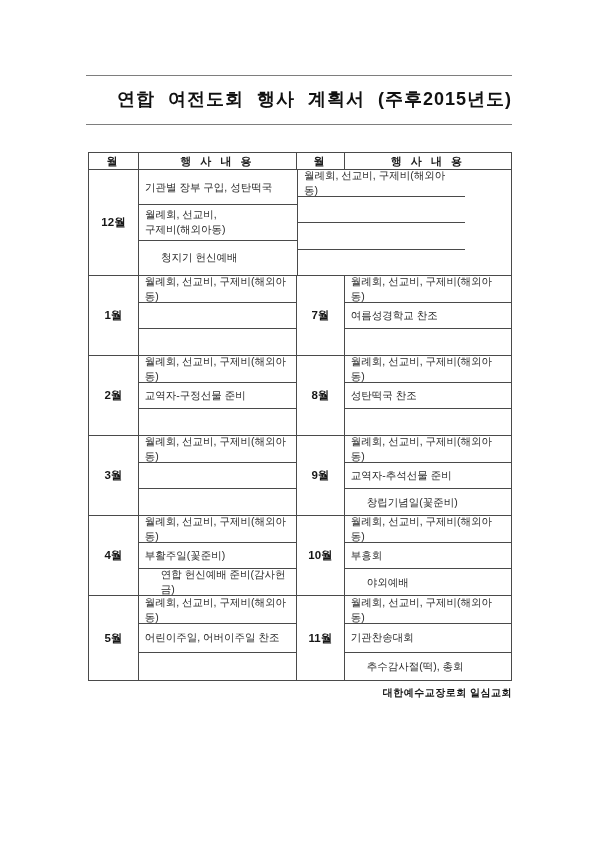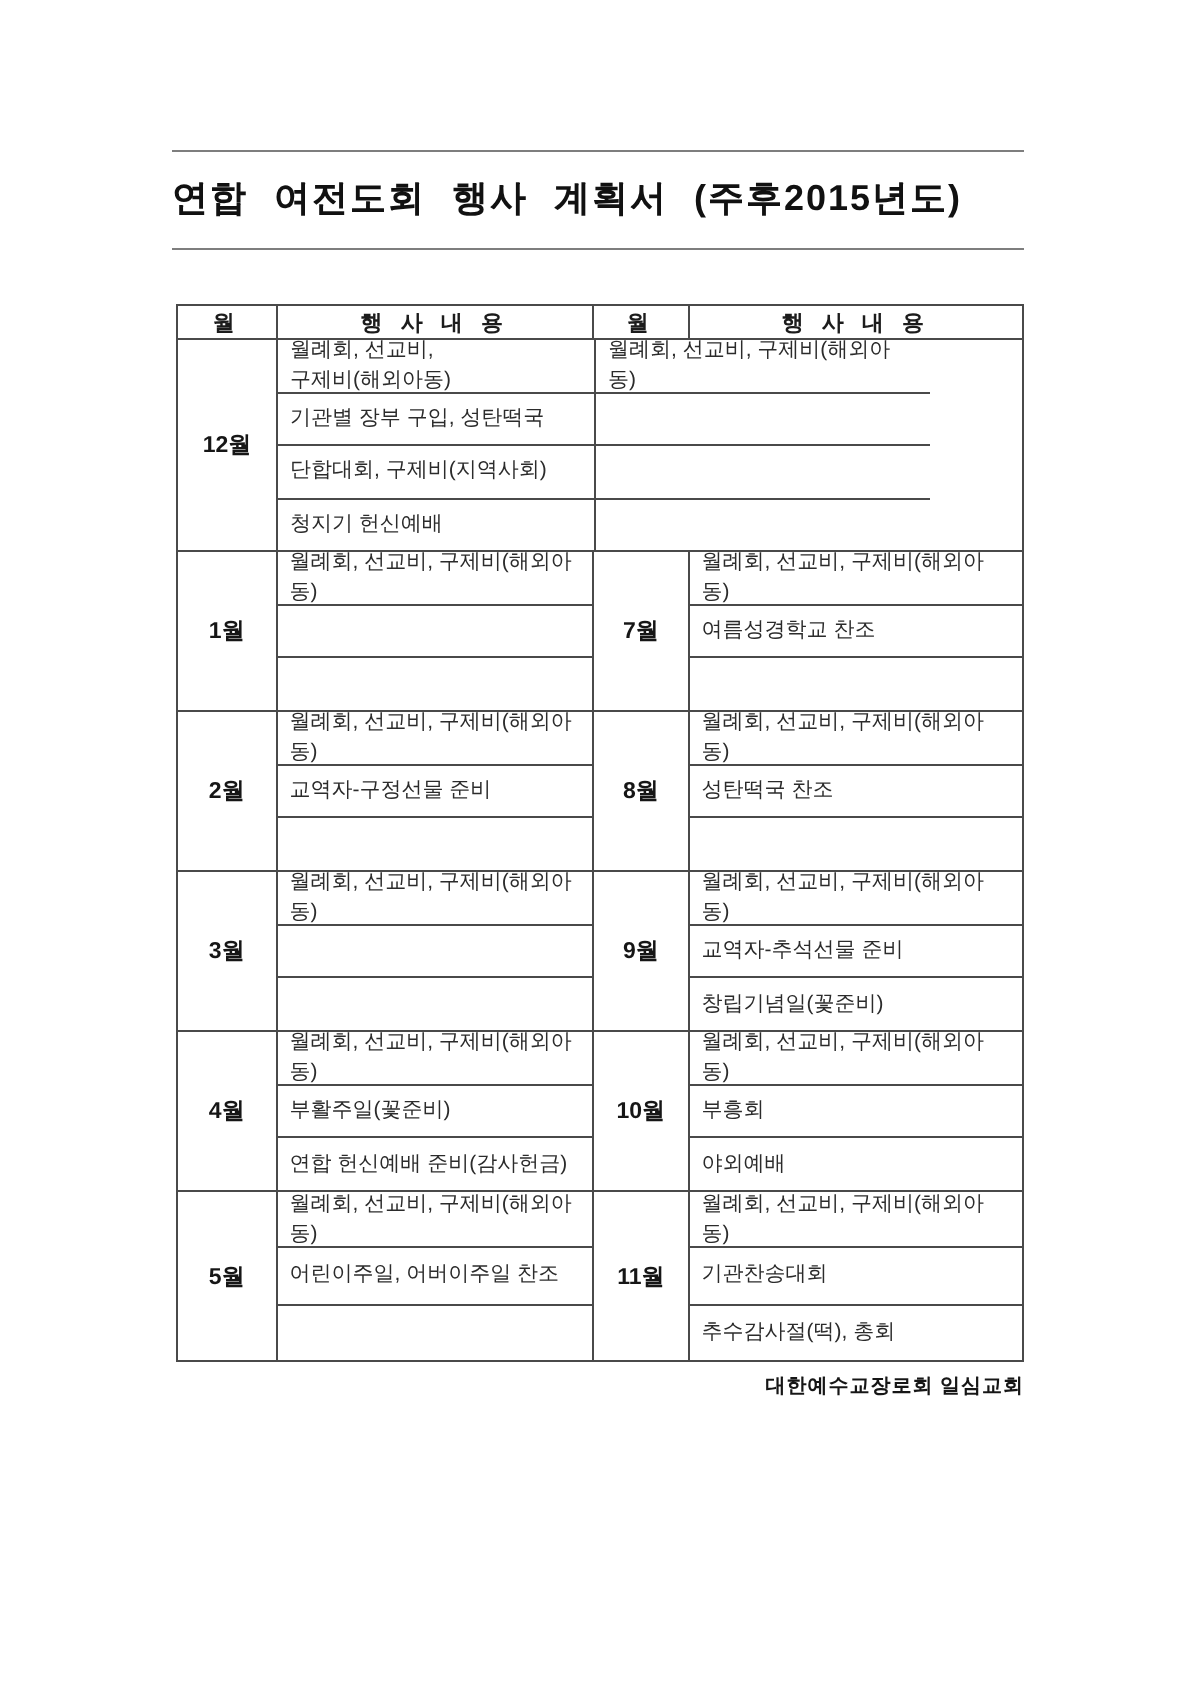--- a/index.html
+++ b/index.html
@@ -9,21 +9,21 @@
     font-family: "Liberation Sans", "DejaVu Sans", sans-serif;
     color: #222;
     position: relative;
   }
   .title-wrap {
     margin: 75px 0 0 86px;
     width: 426px;
     border-top: 1px solid #7e7e7e;
     border-bottom: 1px solid #7e7e7e;
     padding: 11px 0 13px 0;
-    text-align: left;
+    text-align: right;
   }
   .title-wrap h1 {
     font-size: 18px;
     font-weight: bold;
     color: #111;
     letter-spacing: 1px;
     word-spacing: 7px;
     white-space: nowrap;
   }
   .sched-table {
@@ -61,21 +61,21 @@
   .erow {
     flex: 1 1 0;
     border-bottom: 1px solid #4a4a4a;
     display: flex; align-items: center;
     padding: 2px 6px;
     color: #2b2b2b;
     line-height: 15px;
     white-space: pre-line;
     overflow: hidden;
   }
-  .erow:last-child { border-bottom: none; }
+  .erow:last-child { border-bottom: none; margin-left: 16px; }
   .footer-line {
     margin: 5px 0 0 88px;
     width: 424px;
     text-align: right;
     font-weight: bold;
     font-size: 10px;
     color: #161616;
     letter-spacing: 0.5px;
   }
 </style>
@@ -91,24 +91,23 @@
   <div class="trow header-row">
     <div class="hcell w50">월</div>
     <div class="hcell w159">행 사 내 용</div>
     <div class="hcell w48">월</div>
     <div class="hcell w167 lastcol">행 사 내 용</div>
   </div>
 
   <div class="trow h106">
     <div class="mcell w50">12월</div>
     <div class="ecol w159">
+      <div class="erow">기관별 장부 구입, 성탄떡국</div>
       <div class="erow">월례회, 선교비,
 구제비(해외아동)</div>
-      <div class="erow">기관별 장부 구입, 성탄떡국</div>
-      <div class="erow">단합대회, 구제비(지역사회)</div>
       <div class="erow">청지기 헌신예배</div>
     </div>
     <div class="ecol w167 lastcol">
       <div class="erow">월례회, 선교비, 구제비(해외아동)</div>
       <div class="erow"></div>
       <div class="erow"></div>
       <div class="erow"></div>
     </div>
   </div>
 

